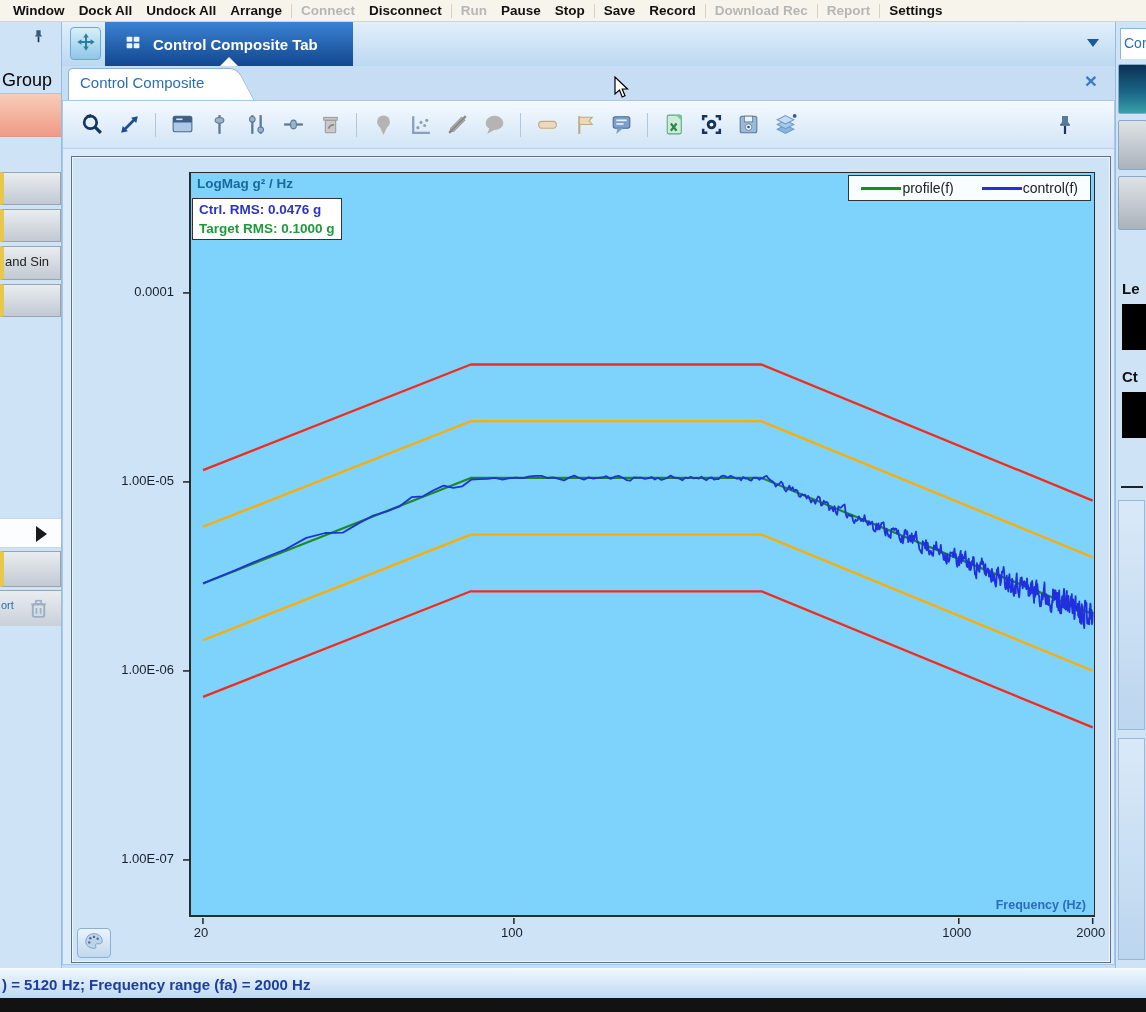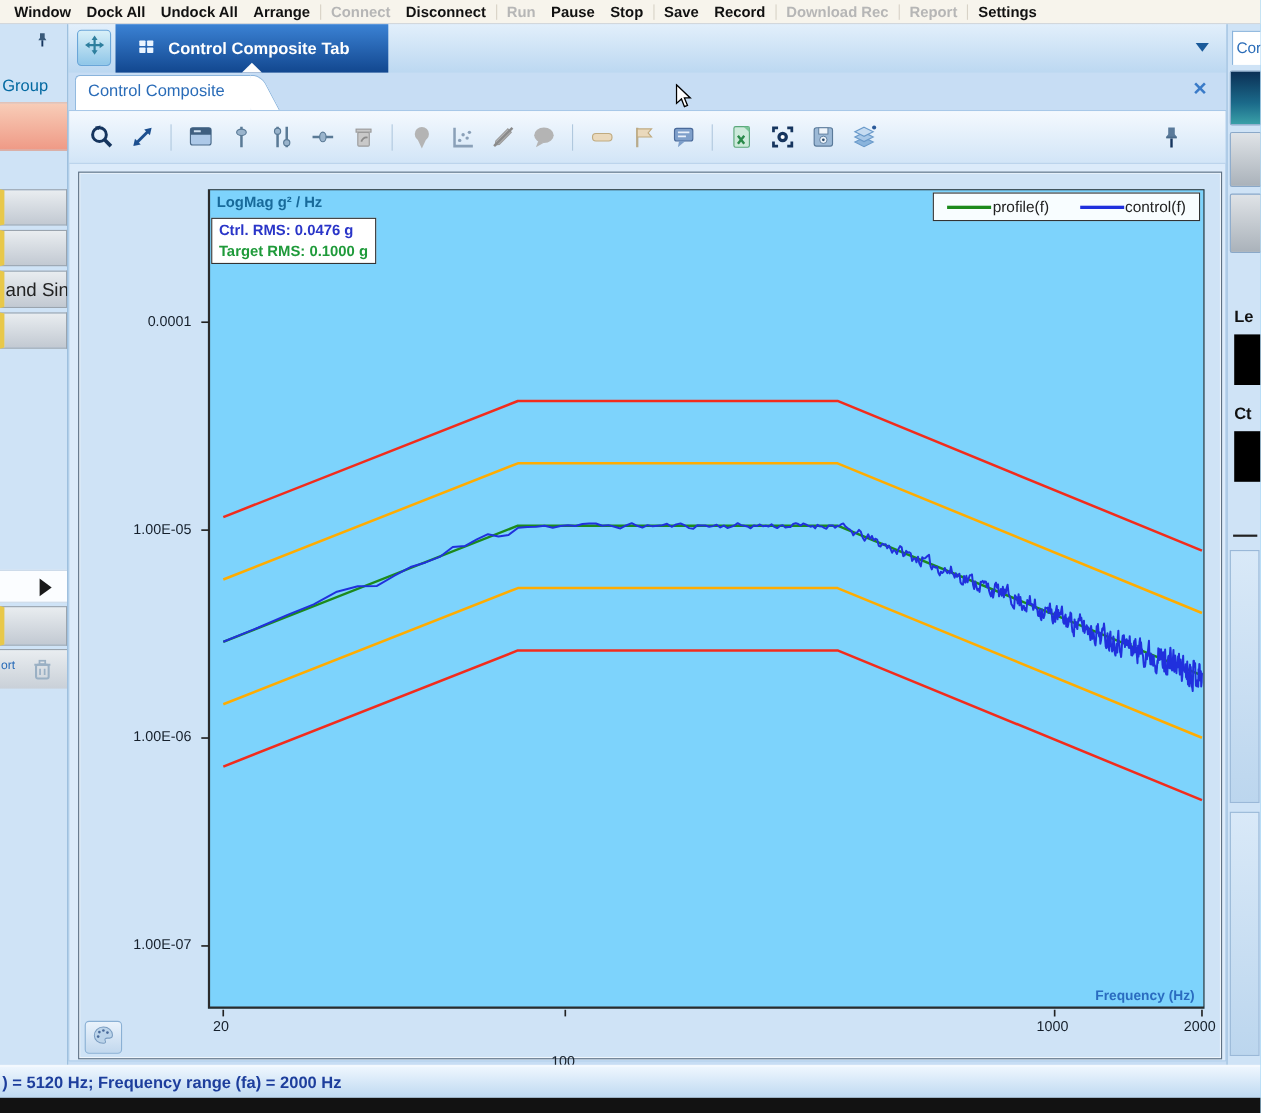--- a/index.html
+++ b/index.html
@@ -72,24 +72,24 @@
                  border-radius:4px; background:linear-gradient(#eaf3fc,#c2d8ee); display:flex; align-items:center; justify-content:center; }
 
   
   #status { position:absolute; left:0; top:968px; width:1146px; height:30px;
             background:linear-gradient(#eef6fe,#bed9f1); border-top:2px solid #f4f9fe; display:flex; align-items:center; }
   #status .txt { font-size:15px; font-weight:bold; color:#1d3e9c; padding-left:2px; white-space:nowrap; }
   #blackbar { position:absolute; left:0; top:998px; width:1146px; height:14px; background:#121212; }
 
   
   #lpanel { position:absolute; left:0; top:22px; width:62px; height:946px; background:#cfe3f6; border-right:1px solid #98bcdc; overflow:hidden; }
-  #lpanel .group-lbl { position:absolute; left:2px; top:48px; font-size:15px; color:#0369a1; white-space:nowrap; }
+  #lpanel .group-lbl { position:absolute; left:2px; top:48px; font-size:18px; color:#000000; white-space:nowrap; }
   #lp-salmon { position:absolute; left:0; top:71px; width:62px; height:44px; background:linear-gradient(#f8cdb8,#ef9a86); border-top:1px solid #e8b49e; border-bottom:1px solid #dE9a88; }
   .lbtn { position:absolute; left:0; width:61px; background:linear-gradient(#e9edf0,#c2c9d2); border:1px solid #9aa4ae; border-left:4px solid #e8c84a; }
-  #lp-andsin { font-size:17px; color:#222; padding:7px 0 0 1px; white-space:nowrap; }
+  #lp-andsin { font-size:13px; color:#222; padding:7px 0 0 1px; white-space:nowrap; }
   #lp-expander { position:absolute; left:0; top:496px; width:61px; height:30px; background:#fbfdff; border-top:1px solid #c8d8e8; border-bottom:1px solid #c8d8e8; }
   #lp-expander .tri { position:absolute; left:36px; top:7px; width:0; height:0;
                       border-top:8px solid transparent; border-bottom:8px solid transparent; border-left:11px solid #1a1a1a; }
   #lp-ortrow { position:absolute; left:0; top:568px; width:61px; height:36px; background:linear-gradient(#e9edf0,#c9d0d8); border-top:1px solid #9aa4ae; }
   #lp-ortrow .ort { position:absolute; left:1px; top:8px; font-size:11px; color:#2a6cb8; }
   #lp-pin { position:absolute; left:30px; top:6px; }
 
   #rpanel { position:absolute; left:1115px; top:22px; width:31px; height:946px; background:#cfe3f6; border-left:1px solid #98bcdc; overflow:hidden; }
   #rp-tab { position:absolute; left:4px; top:6px; width:28px; height:31px; background:#fff; border:1px solid #8ab4dc; border-bottom:none;
             font-size:14px; color:#2a6cb8; padding:6px 0 0 3px; white-space:nowrap; overflow:hidden; }
@@ -343,21 +343,21 @@
         <div id="freq-label">Frequency (Hz)</div>
       </div>
       <div id="y-tick-labels">
           <div class="ytick" style="top: 111.921px;">0.0001</div>
           <div class="ytick" style="top: 300.929px;">1.00E-05</div>
           <div class="ytick" style="top: 489.938px;">1.00E-06</div>
           <div class="ytick" style="top: 678.946px;">1.00E-07</div>
         </div>
       <div id="x-tick-labels">
           <div class="xtick" style="left: -12.0453px;">20</div>
-          <div class="xtick" style="left: 298.908px; margin-top: 32px;">100</div>
+          <div class="xtick" style="left: 298.908px;">100</div>
           <div class="xtick" style="left: 743.781px;">1000</div>
           <div class="xtick" style="left: 877.701px;">2000</div>
         </div>
       <div id="palette-btn">
         <span><svg viewBox="0 0 24 24" width="22" height="22">
               <path d="M12 4 C6.5 4 3 8 3 12.5 C3 17 7 20 12 20 c2 0 2.6-1.2 1.8-2.4 c-0.9-1.4 0.2-2.6 2-2.6 h2.4 c1.8 0 2.8-1.5 2.8-3 C21 7.5 17 4 12 4 z" fill="#bcd4ea" stroke="#7a9cc0"></path>
               <circle cx="8" cy="9" r="1.3" fill="#4a6a9a"></circle>
               <circle cx="12" cy="7.5" r="1.3" fill="#4a6a9a"></circle>
               <circle cx="16" cy="9.5" r="1.3" fill="#4a6a9a"></circle>
               <circle cx="6.8" cy="13.5" r="1.3" fill="#4a6a9a"></circle>

